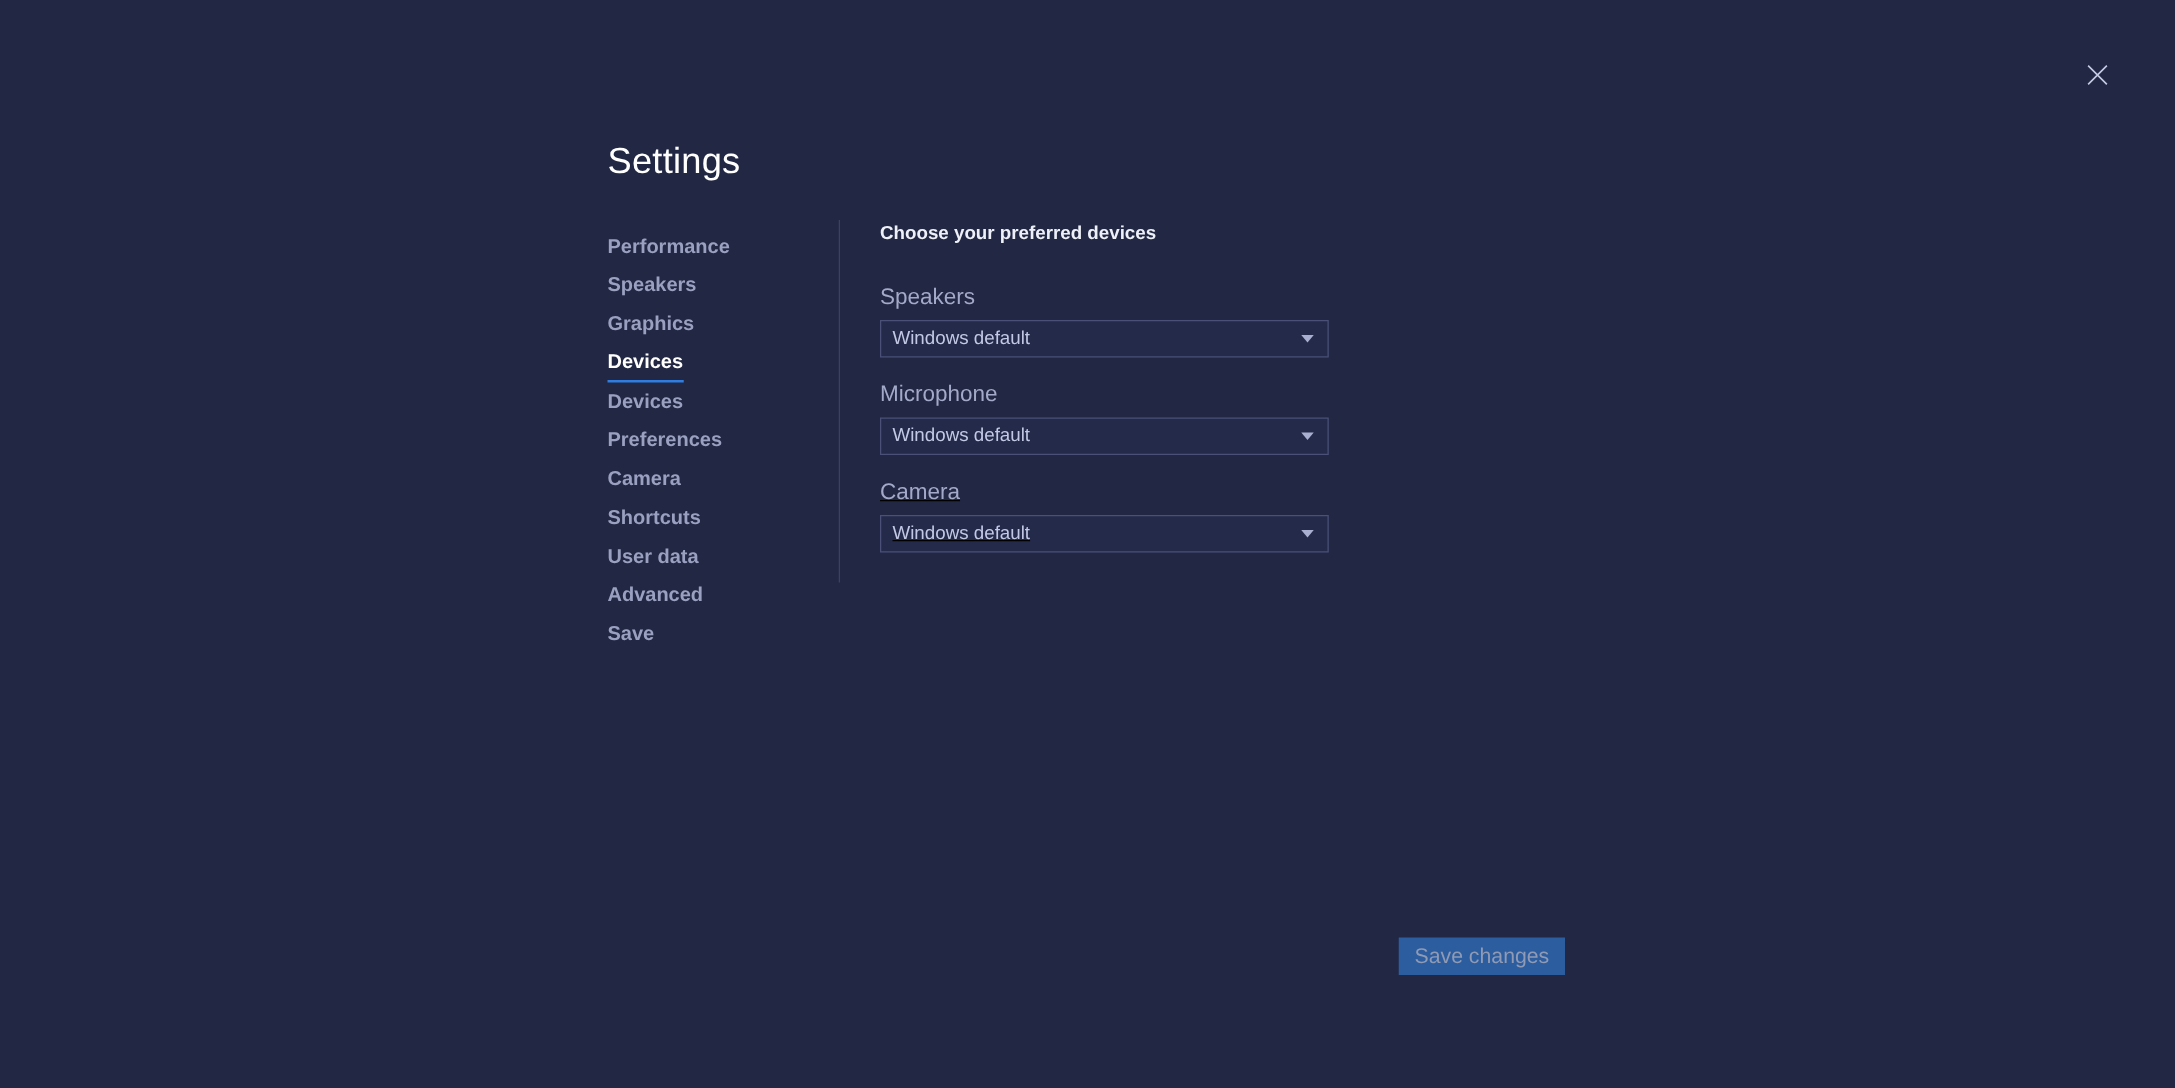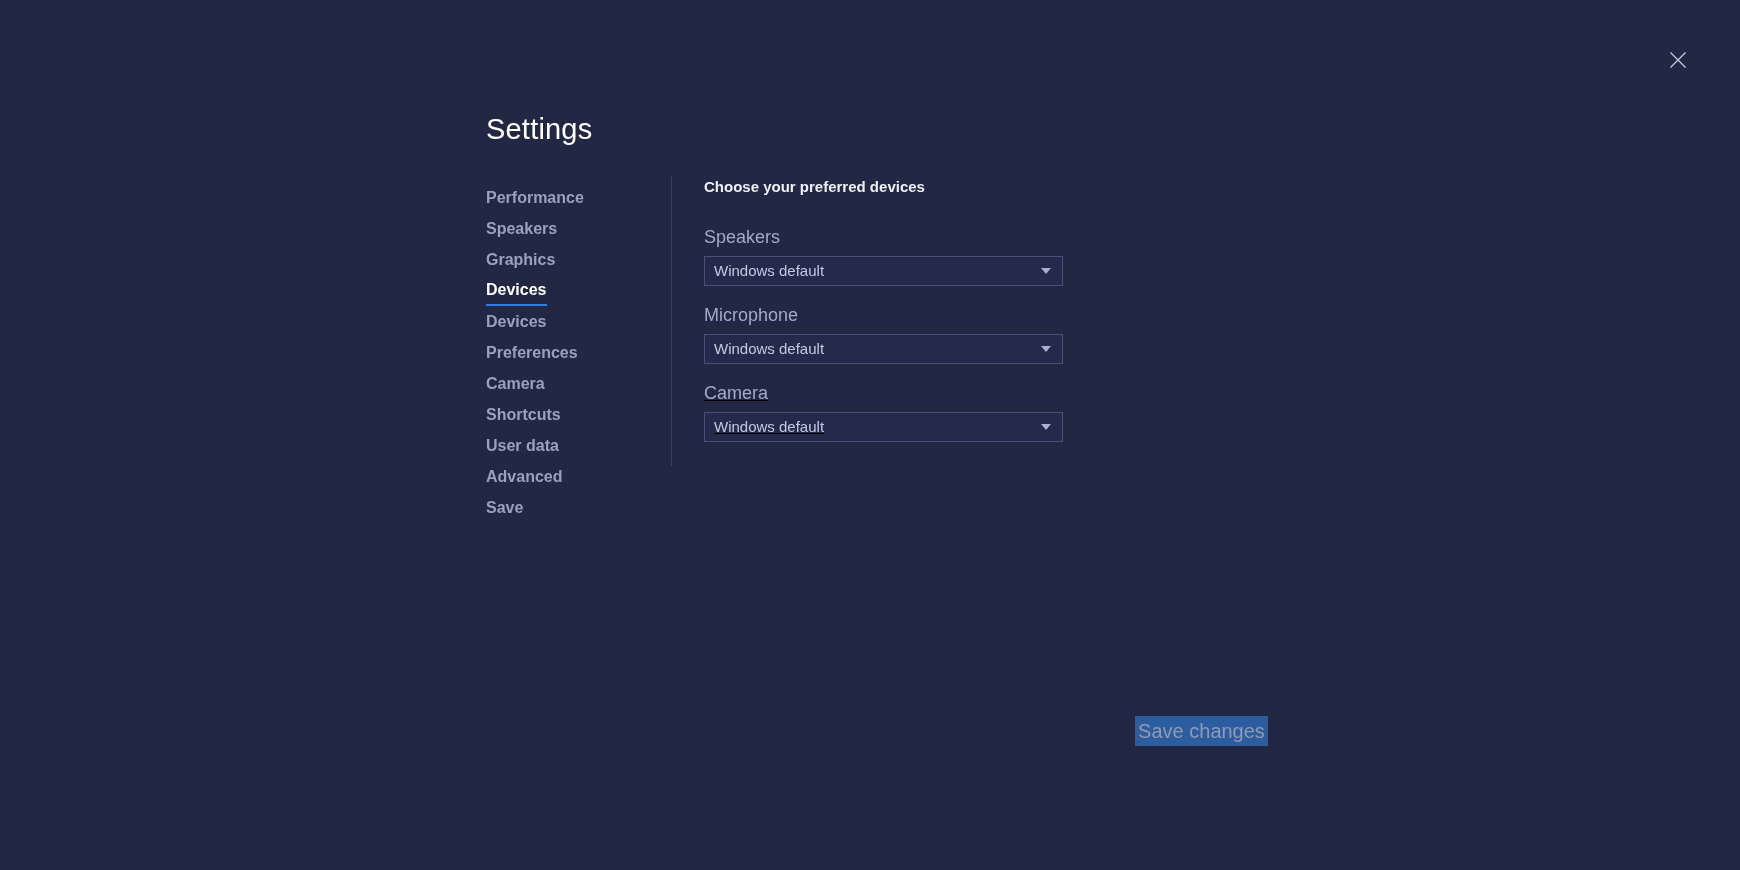--- a/index.html
+++ b/index.html
@@ -129,33 +129,32 @@
     height: 0;
     border-left: 5px solid transparent;
     border-right: 5px solid transparent;
     border-top: 6px solid #a9afd0;
   }
 
   
   #save-changes-button {
     position: absolute;
     left: 1119px;
-    top: 716px;
+    top: 750px;
     width: 133px;
     height: 30px;
     background: #2c5d9e;
     border: none;
     color: #8f9ab5;
     font-family: "Liberation Sans", sans-serif;
-    font-size: 20px;
+    font-size: 17px;
     line-height: 30px;
     padding: 0;
     cursor: default;
     text-align: center;
-    margin-left: 16px;
   }
 </style>
 </head>
 <body>
 
 <button id="close-button">
   <span>
     <svg width="18" height="18" viewBox="0 0 18 18">
       <path d="M1.5 1.5 L16.5 16.5 M16.5 1.5 L1.5 16.5" stroke="#c6cbe4" stroke-width="1.3" fill="none"></path>
     </svg>

